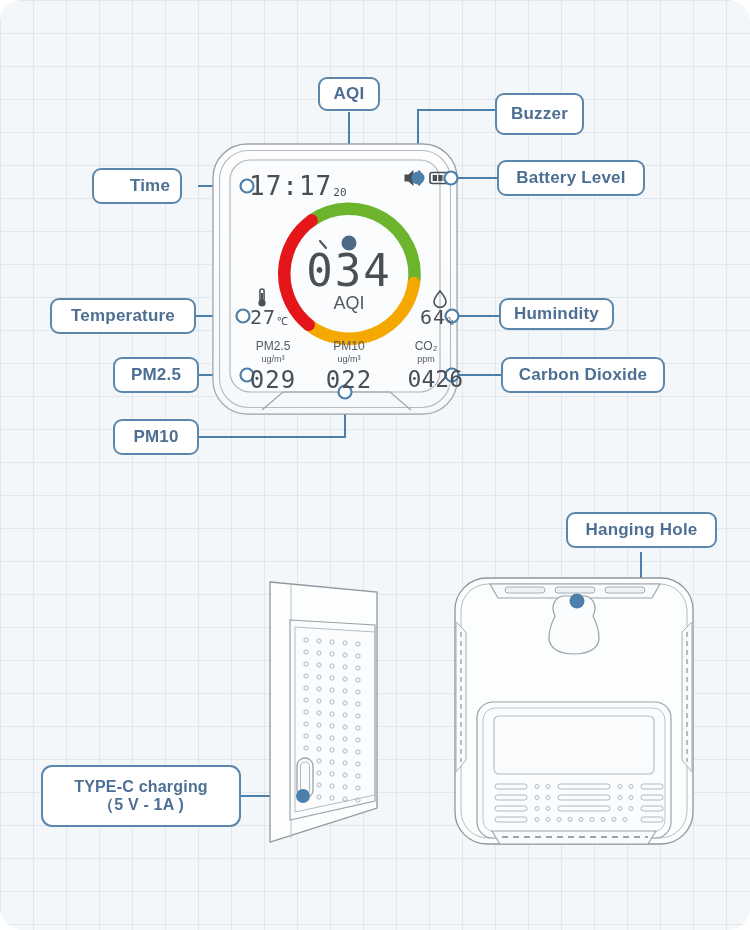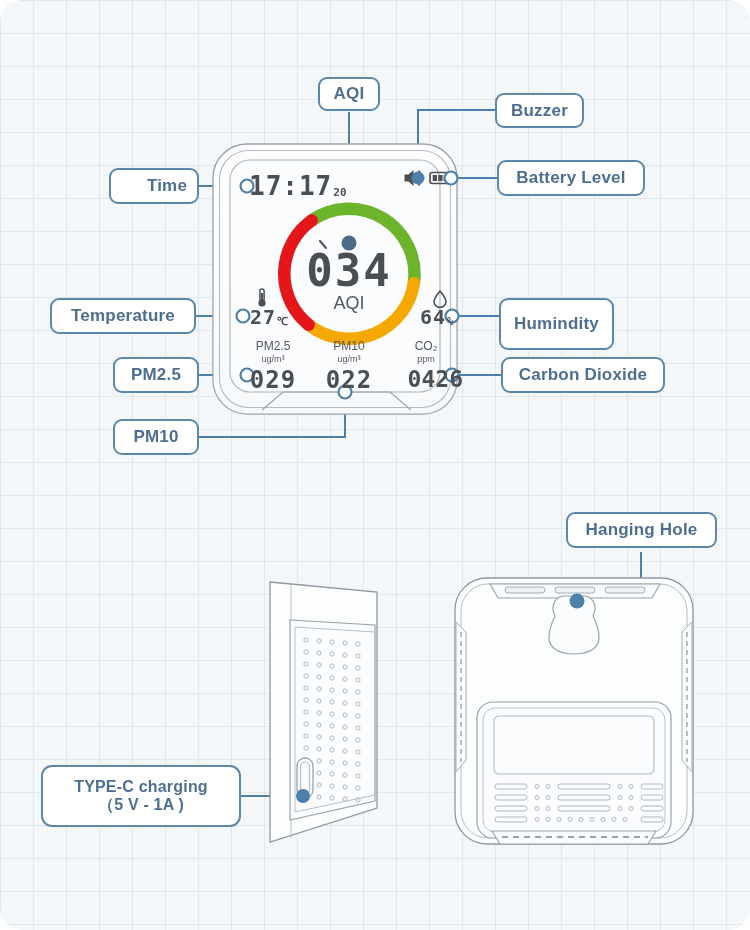--- a/index.html
+++ b/index.html
@@ -43,21 +43,21 @@
     box-sizing:border-box;
     white-space:pre;
     z-index:6;
   }
   .callout.small{font-size:16px;}
 
   
   .seg{
     font-family:"DejaVu Sans Mono", monospace;
     color:#4b4f54;
-    font-weight:bold;
+    font-weight:normal;
   }
   .lcd-label{
     font-family:"Liberation Sans", sans-serif;
     color:#55595e;
   }
   .dot{fill:#4c80ab;}
   .lead{stroke:#4c80ab;stroke-width:2;fill:none;}
   .ring-open{fill:#ffffff;stroke:#4c80ab;stroke-width:2.2;}
 </style>
 </head>
@@ -373,29 +373,29 @@
       <div style="width:74px;text-align:center;">
         <div class="lcd-label" style="font-size:12px;line-height:1.15;">CO₂</div>
         <div class="lcd-label" style="font-size:9px;line-height:1.2;">ppm</div>
         <div class="seg" style="font-size:23px;letter-spacing:0px;margin-top:1px;text-align:right;">0426</div>
       </div>
     </div>
   </div>
 
   <div class="callout" style="left:318px;top:77px;width:62px;height:34px;">AQI</div>
 
-  <div class="callout" style="left:495px;top:93px;width:89px;height:35px;">Buzzer</div>
+  <div class="callout" style="left:495px;top:93px;width:89px;height:42px;">Buzzer</div>
 
   <div class="callout" style="left:497px;top:160px;width:148px;height:36px;">Battery Level</div>
 
-  <div class="callout" style="left:109px;top:168px;width:90px;height:36px;padding-left:26px;">Time</div>
+  <div class="callout" style="left:92px;top:168px;width:90px;height:36px;padding-left:26px;">Time</div>
 
   <div class="callout" style="left:50px;top:298px;width:146px;height:36px;">Temperature</div>
 
-  <div class="callout" style="left:499px;top:298px;width:115px;height:52px;">Humindity</div>
+  <div class="callout" style="left:499px;top:298px;width:115px;height:32px;">Humindity</div>
 
   <div class="callout" style="left:113px;top:357px;width:86px;height:36px;">PM2.5</div>
 
   <div class="callout" style="left:501px;top:357px;width:164px;height:36px;">Carbon Dioxide</div>
 
   <div class="callout" style="left:113px;top:419px;width:86px;height:36px;">PM10</div>
 
   <div class="callout" style="left:566px;top:512px;width:151px;height:36px;">Hanging Hole</div>
 
   <div class="callout small" style="left:41px;top:765px;width:200px;height:62px;border-radius:11px;">TYPE-C charging

